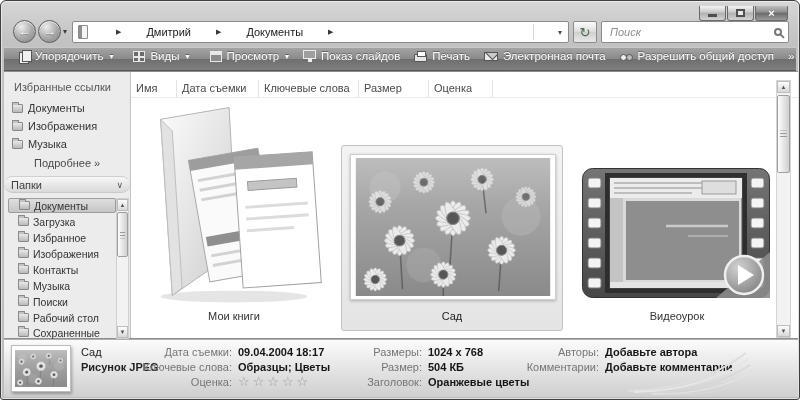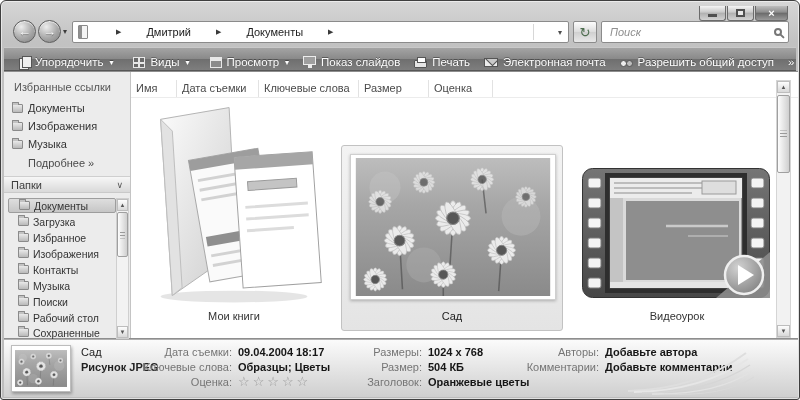--- a/index.html
+++ b/index.html
@@ -59,21 +59,21 @@
   .search-input { flex:1; border:none; outline:none; font-size:11px; font-family:"Liberation Sans",sans-serif; background:transparent; color:#222; min-width:0; }
   .search-input::placeholder { color:#8f8f8f; font-style:italic; }
   .mag { width:8px; height:8px; border:2px solid #777; border-radius:50%; position:relative; flex:0 0 auto; }
   .mag::after { content:""; position:absolute; width:6px; height:2px; background:#777; transform:rotate(45deg); right:-5px; bottom:-3px; border-radius:1px; }
 
   
   .toolbar {
     position:absolute; left:3px; right:3px; top:46px; height:24px;
     background:linear-gradient(#a4a4a4,#8a8a8a 48%,#6f6f6f 52%,#7e7e7e);
     border-top:1px solid #c9c9c9; border-bottom:1px solid #565656;
-    display:flex; align-items:flex-end; padding:0 8px; color:#fdfdfd;
+    display:flex; align-items:flex-start; padding:0 8px; color:#fdfdfd;
     font-size:11.5px; text-shadow:0 -1px 0 rgba(0,0,0,.35);
   }
   .tb-item { display:flex; align-items:center; gap:5px; padding:2px 7px; border-radius:2px; white-space:nowrap; }
   .tb-drop { font-size:8px; margin-left:1px; }
   .tb-sep { width:1px; height:16px; background:#5f5f5f; box-shadow:1px 0 0 #a9a9a9; margin:0 3px; }
   .tb-flex { flex:1; }
   
   .ic { flex:0 0 auto; }
   .ic-pages { width:11px; height:12px; position:relative; }
   .ic-pages::before, .ic-pages::after { content:""; position:absolute; width:8px; height:10px; background:#f0f0f0; border:1px solid #555; }
@@ -93,25 +93,25 @@
   .ic-share::before { left:0; } .ic-share::after { left:6px; background:#bdbdbd; }
 
   
   .main { position:absolute; left:3px; top:70px; width:794px; height:268px; border:1px solid #8e8e8e; border-left:none; border-right:none; background:#fff; }
 
   .sidebar { position:absolute; left:0; top:0; width:127px; height:100%; background:#ececec; border-right:1px solid #c4c4c4; font-size:11px; color:#333; }
   .sb-header { position:absolute; left:10px; top:9px; color:#555; }
   .sb-item { position:absolute; left:8px; display:flex; align-items:center; gap:5px; height:16px; }
   .fi { width:11px; height:9px; background:linear-gradient(#e9e9e9,#b9b9b9); border:1px solid #8a8a8a; border-radius:1px; position:relative; flex:0 0 auto; }
   .fi::before { content:""; position:absolute; left:-1px; top:-3px; width:5px; height:2px; background:#c2c2c2; border:1px solid #8a8a8a; border-bottom:none; border-radius:1px 1px 0 0; }
-  .sb-more { position:absolute; left:24px; top:85px; color:#4a4a4a; }
+  .sb-more { position:absolute; left:30px; top:85px; color:#4a4a4a; }
   .folders-bar {
     position:absolute; left:0; top:104px; width:100%; height:17px;
     background:linear-gradient(#f7f7f7,#d9d9d9); border-top:1px solid #cfcfcf; border-bottom:1px solid #cscsc;
-    border-bottom:1px solid #c9c9c9; display:flex; align-items:center; padding:0 7px; color:#3e3e3e;
+    border-bottom:1px solid #c9c9c9; display:flex; align-items:center; padding:0 7px; color:#3e3e3e;border-radius:9px;
   }
   .fb-chev { margin-left:auto; font-size:9px; color:#555; }
   .tree-row { position:absolute; left:4px; width:108px; height:15px; display:flex; align-items:center; gap:4px; padding-left:10px; overflow:hidden; white-space:nowrap; font-size:10.5px; }
   .tree-row.selected { background:linear-gradient(#dedede,#c6c6c6); border:1px solid #9d9d9d; border-radius:2px; }
   .tree-label { overflow:hidden; white-space:nowrap; }
   .tree-scroll { position:absolute; right:1px; top:126px; width:13px; height:141px; background:#f2f2f2; border:1px solid #cfcfcf; }
   .scroll-btn { position:absolute; left:0; width:100%; height:12px; font-size:6px; color:#555; display:flex; align-items:center; justify-content:center; background:linear-gradient(#fdfdfd,#d8d8d8); border:1px solid #bdbdbd; }
   .scroll-thumb { position:absolute; left:0; width:100%; background:linear-gradient(90deg,#fdfdfd,#cfcfcf); border:1px solid #9f9f9f; border-radius:2px; }
   .thumb-grip { position:absolute; left:2px; right:2px; top:50%; height:7px; transform:translateY(-50%);
     background:repeating-linear-gradient(#9a9a9a 0 1px, transparent 1px 3px); }

